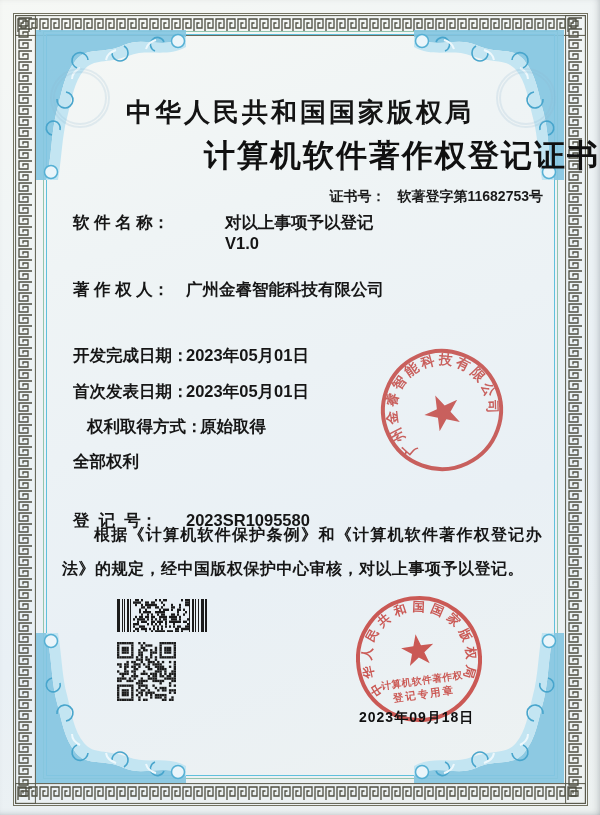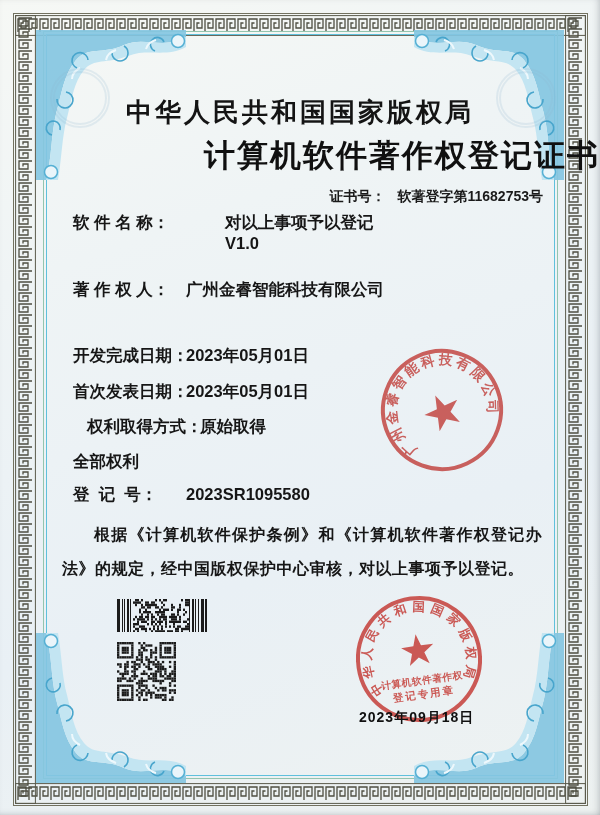--- a/index.html
+++ b/index.html
@@ -28,21 +28,21 @@
   .title1{left:0;right:0;top:95px;text-align:center;font-size:26px;font-weight:800;
      letter-spacing:3px;color:#141414;}
   .title2{left:0;right:0;top:135px;text-align:right;font-size:31px;font-weight:800;
      letter-spacing:2px;color:#101010;}
   .certno{top:188px;right:57px;font-size:14px;font-weight:700;color:#1a1a1a;}
   .certno .val{margin-left:12px;}
   .frow{left:73px;display:flex;font-size:16.5px;font-weight:700;color:#161616;}
   .f-label{width:113px;white-space:pre;flex:0 0 auto;}
   .f-value{white-space:pre;line-height:21px;}
   .r1{top:212px;gap:39px;}.r2{top:279px;}.r3{top:345px;}.r4{top:381px;}
-  .r5{top:416px;margin-left:14px;}.r6{top:451px;}.r7{top:484px;}
+  .r5{top:416px;margin-left:14px;}.r6{top:451px;}.r7{top:510px;}
   .stmt{left:62px;right:58px;top:518px;font-size:16px;font-weight:600;color:#161616;
      line-height:34px;text-indent:2em;text-align:justify;letter-spacing:.5px;}
   .issue-date{left:359px;top:709px;font-size:14px;font-weight:700;color:#101010;
      letter-spacing:1px;z-index:30;}
   
   .barcode{left:117px;top:599px;}
   .qrcode{left:117px;top:642px;}
   
   .seal{opacity:.88;mix-blend-mode:multiply;z-index:25;}
   .seal1{left:372px;top:340px;transform:rotate(-25deg);}

